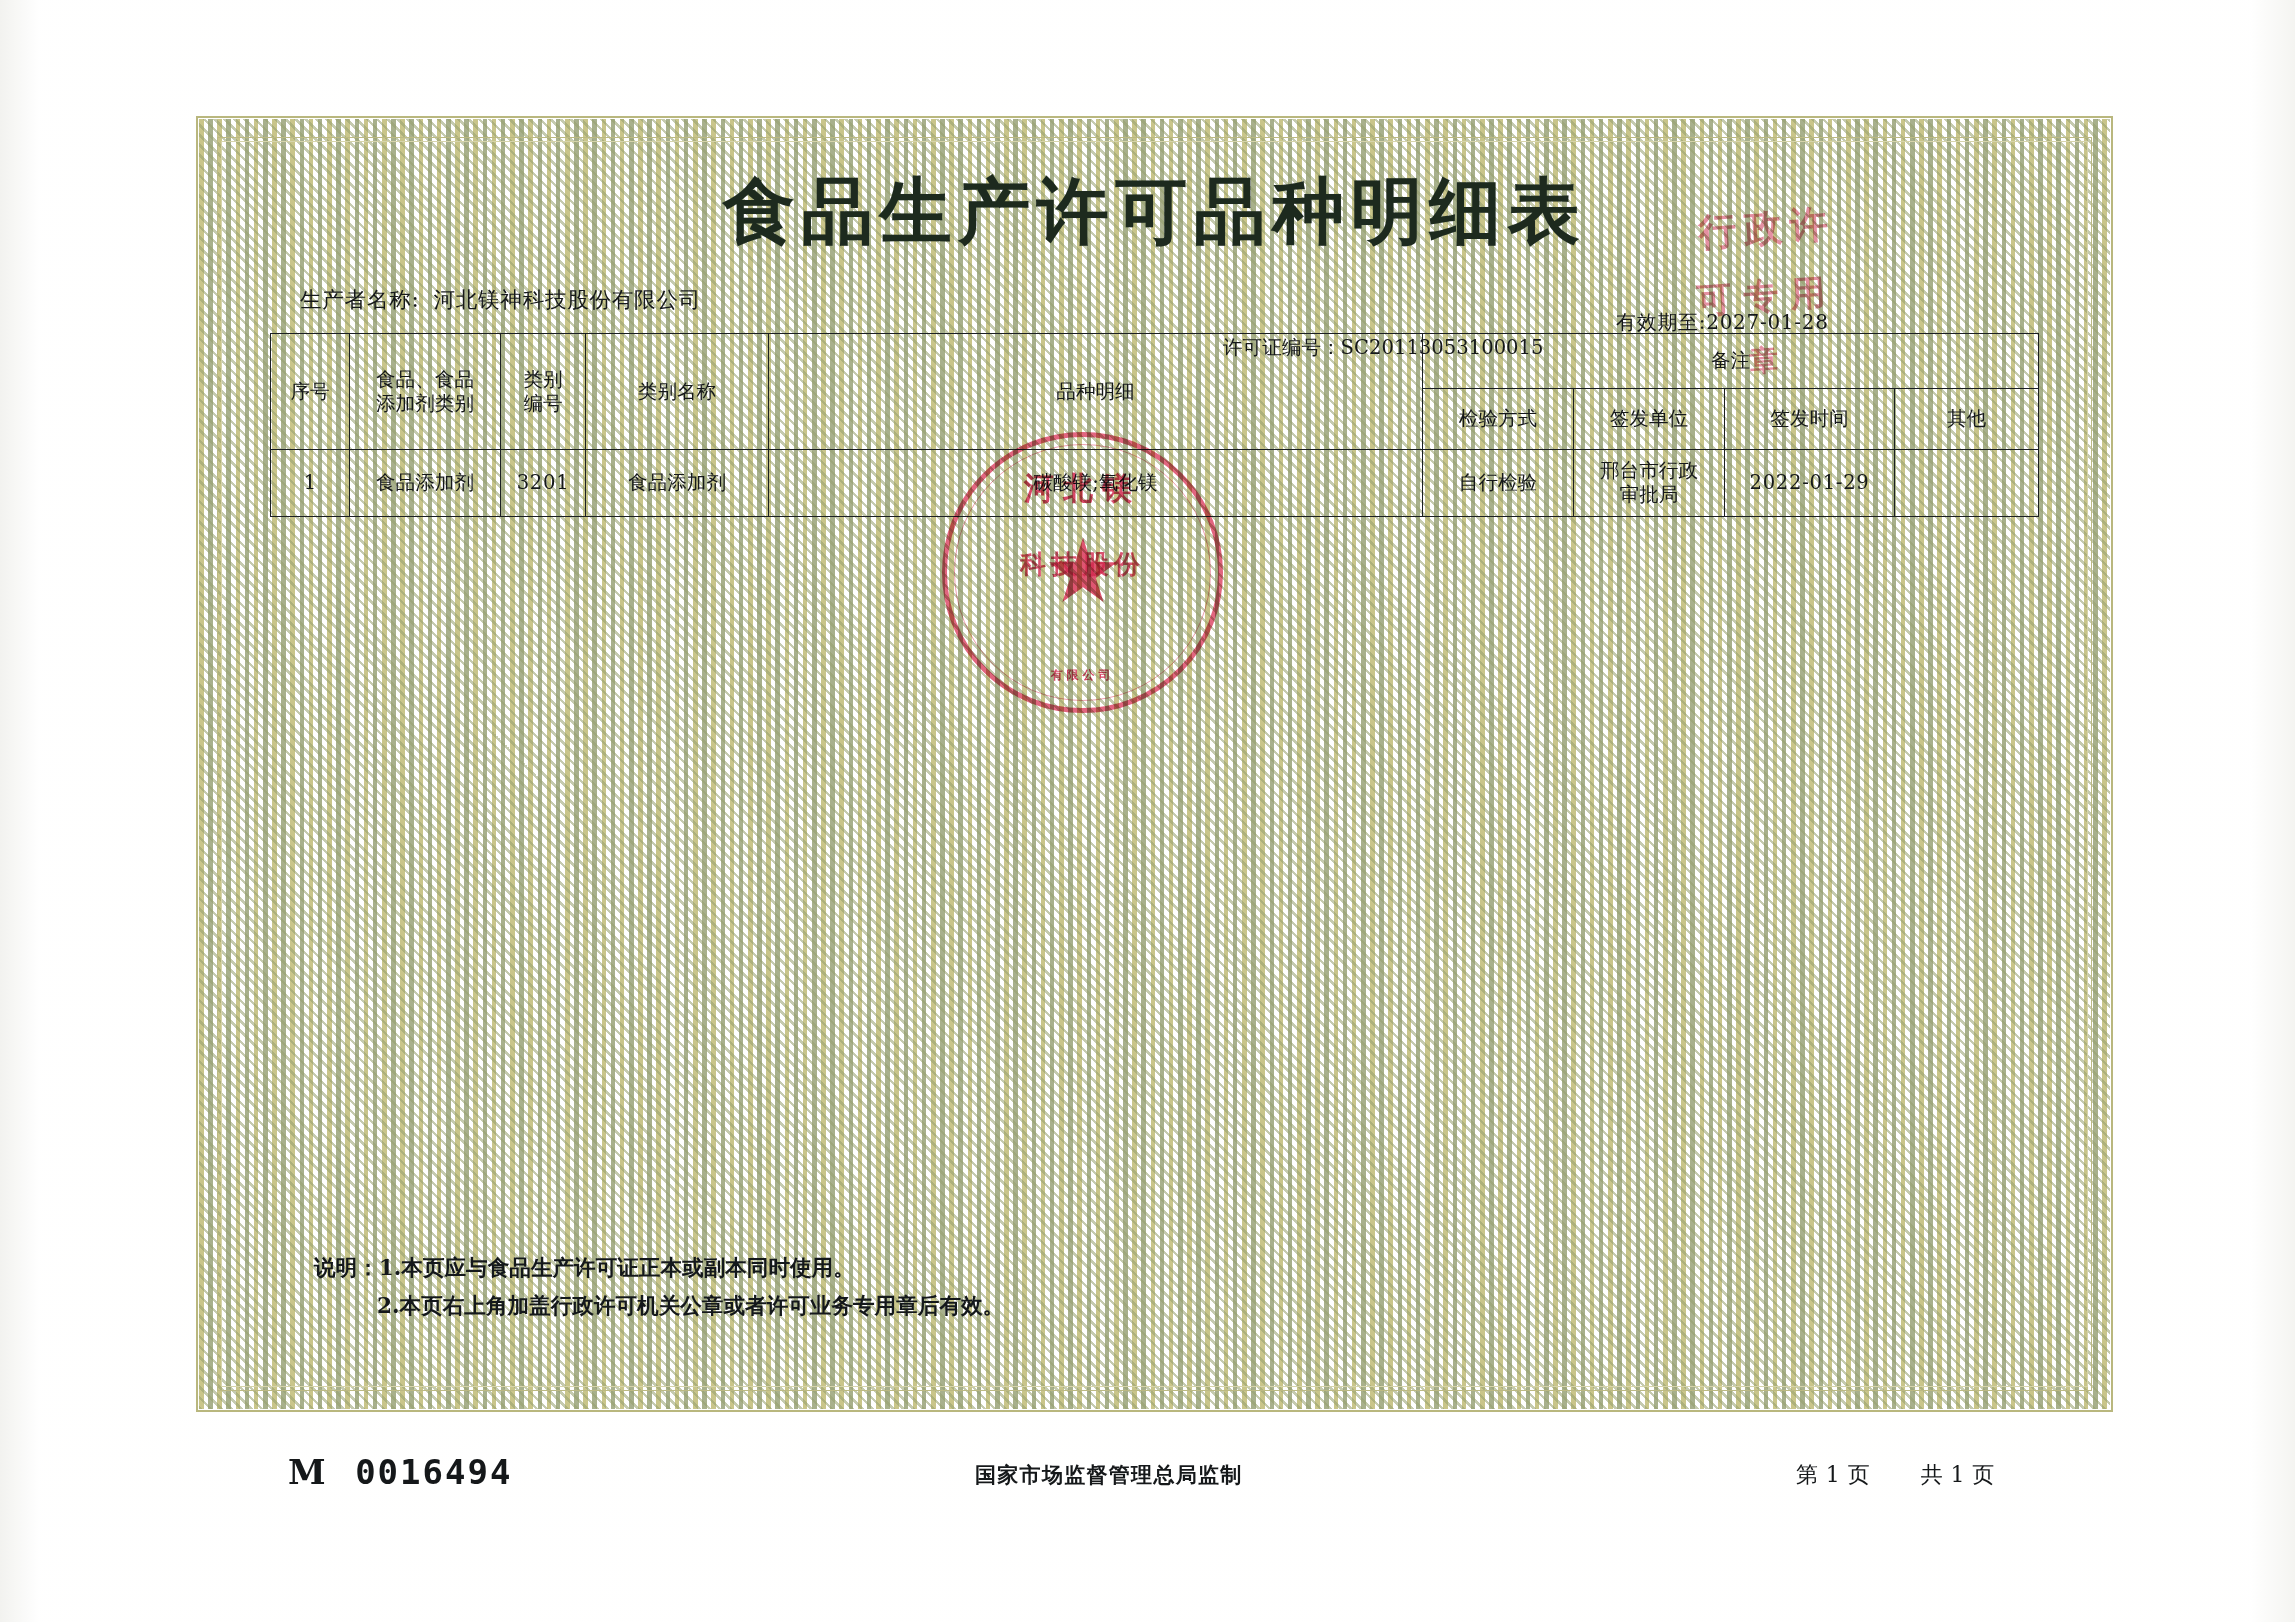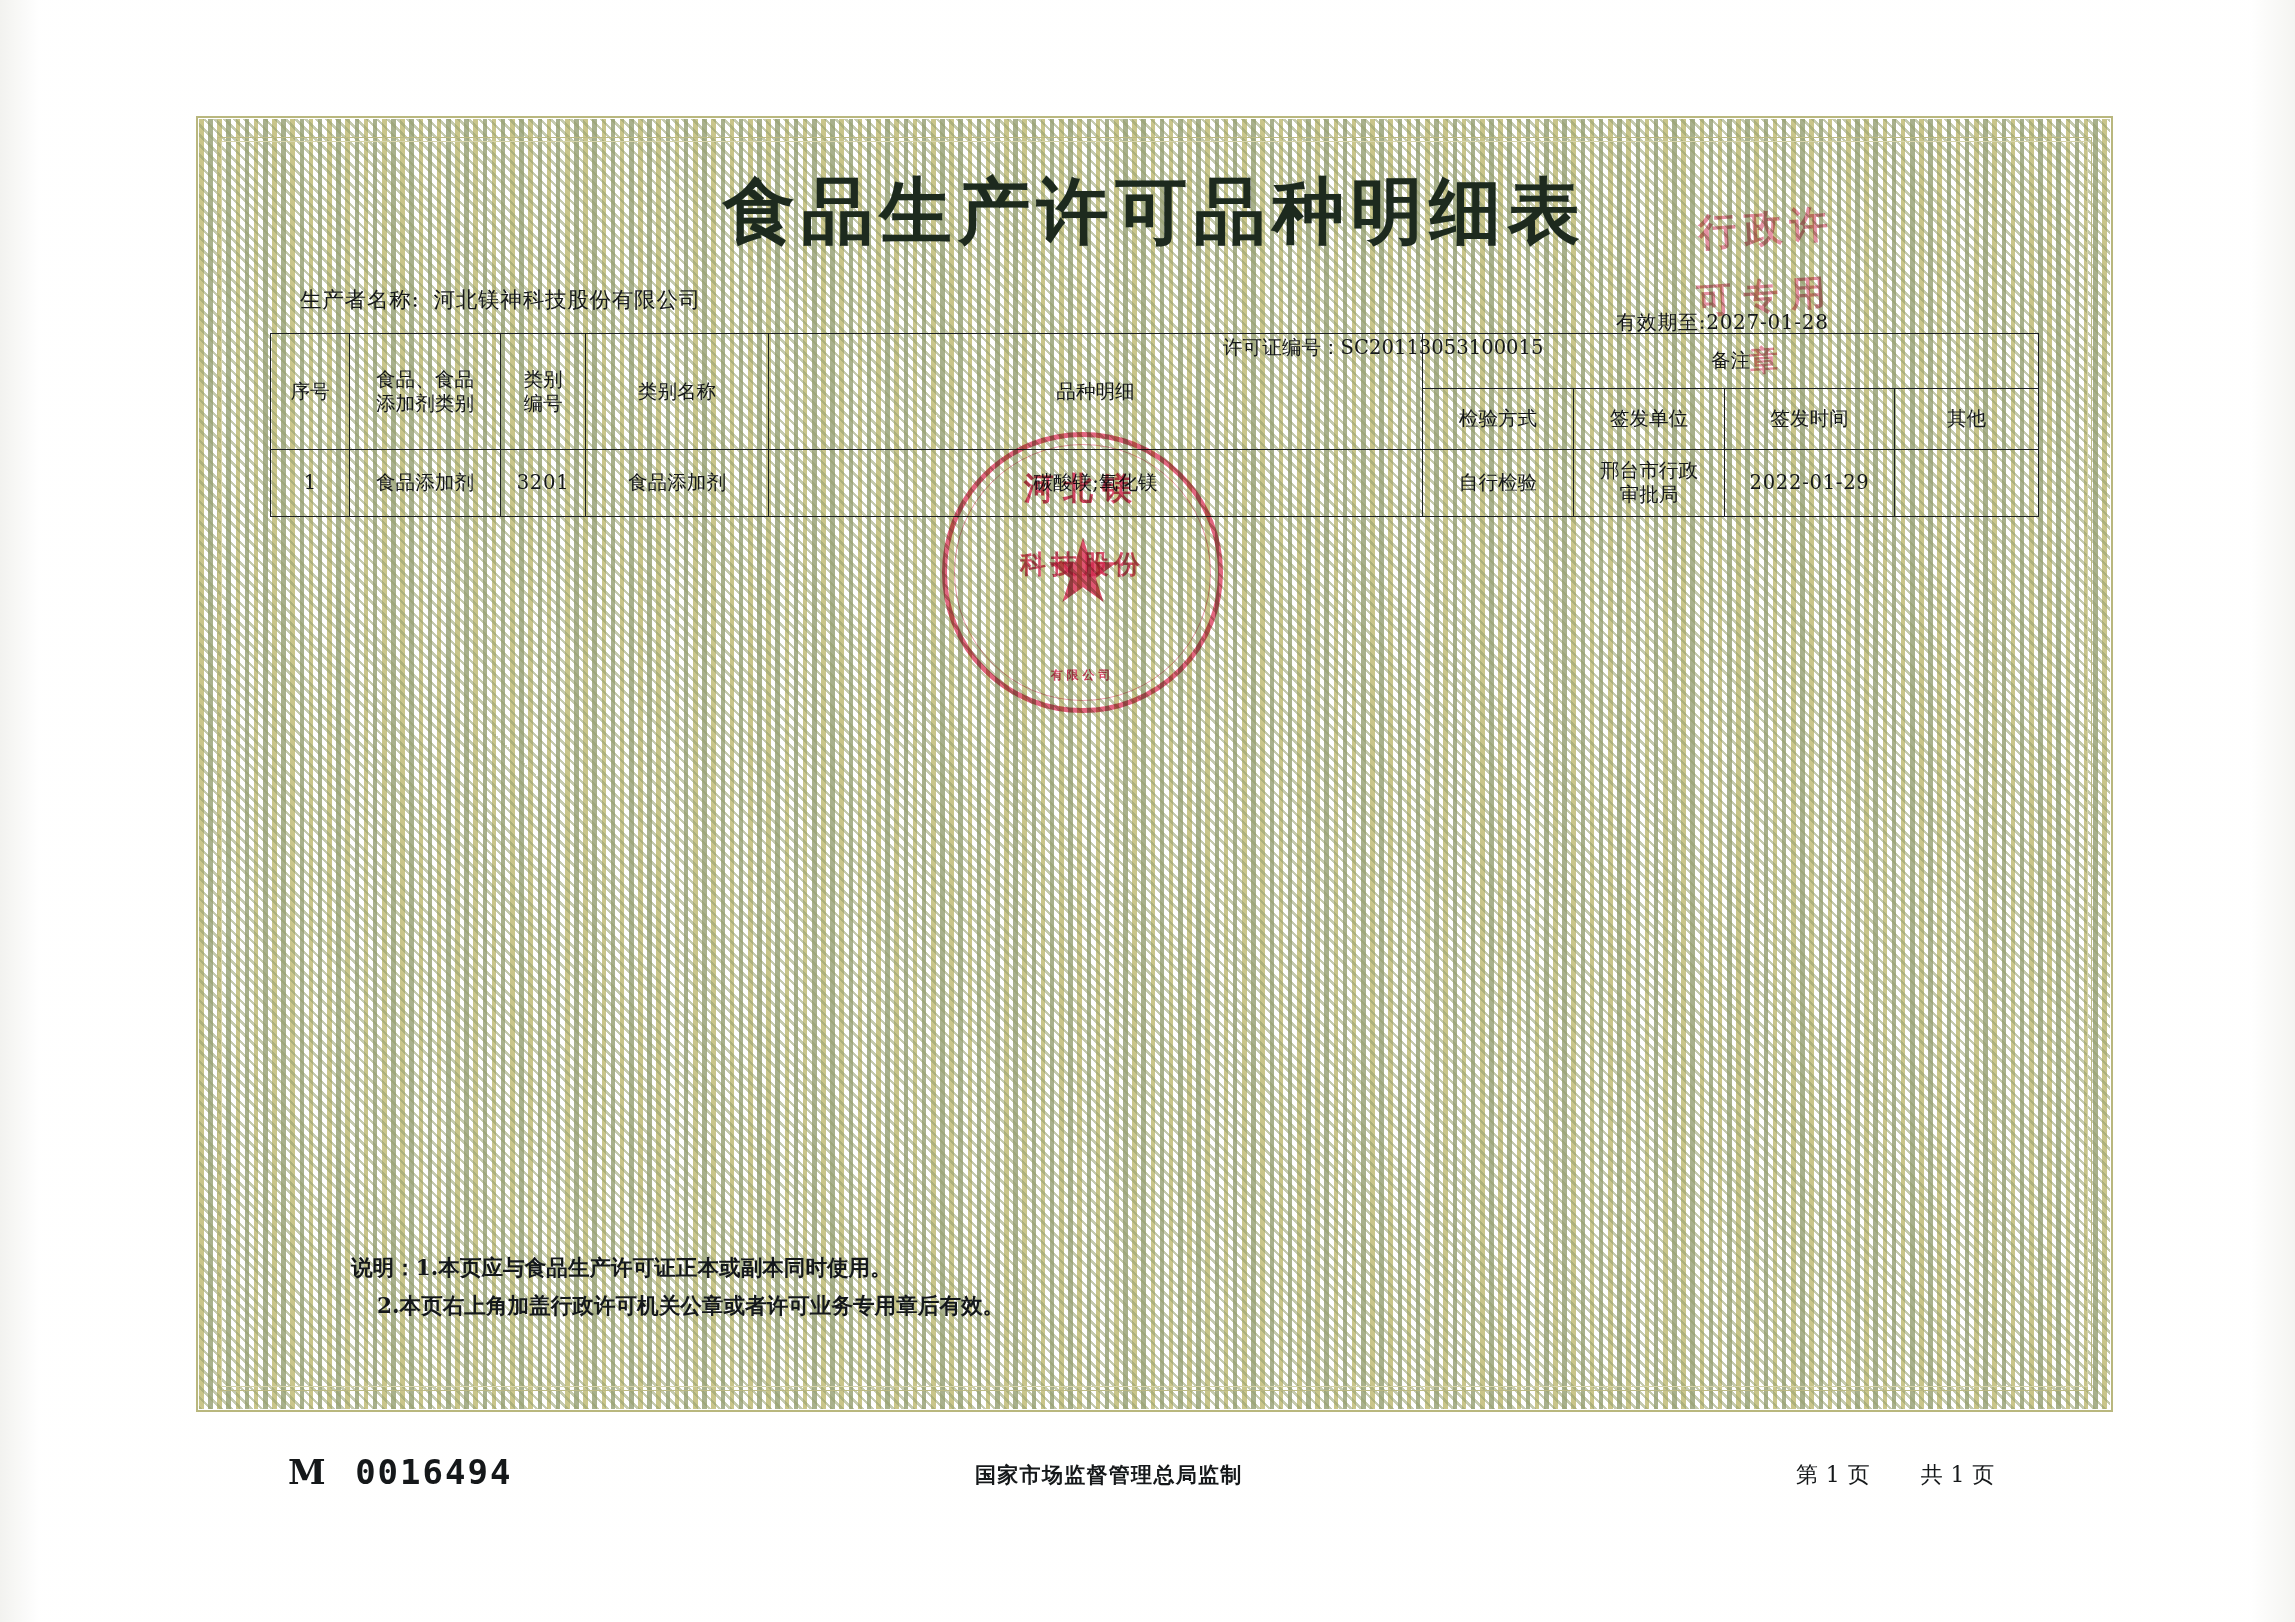--- a/index.html
+++ b/index.html
@@ -175,21 +175,21 @@
   
   .notes {
     position: absolute;
     left: 79px;
     bottom: 56px;
     font-size: 21.6px;
     line-height: 1.75;
     font-weight: 700;
     color: #14181b;
   }
-  .notes .n1 { white-space: nowrap; padding-left: 37px; }
+  .notes .n1 { white-space: nowrap; }
   .notes .n2 { white-space: nowrap; margin-left: 63px; }
 
   
   .footer {
     position: absolute;
     left: 0;
     top: 1440px;
     width: 2295px;
     height: 85px;
   }

